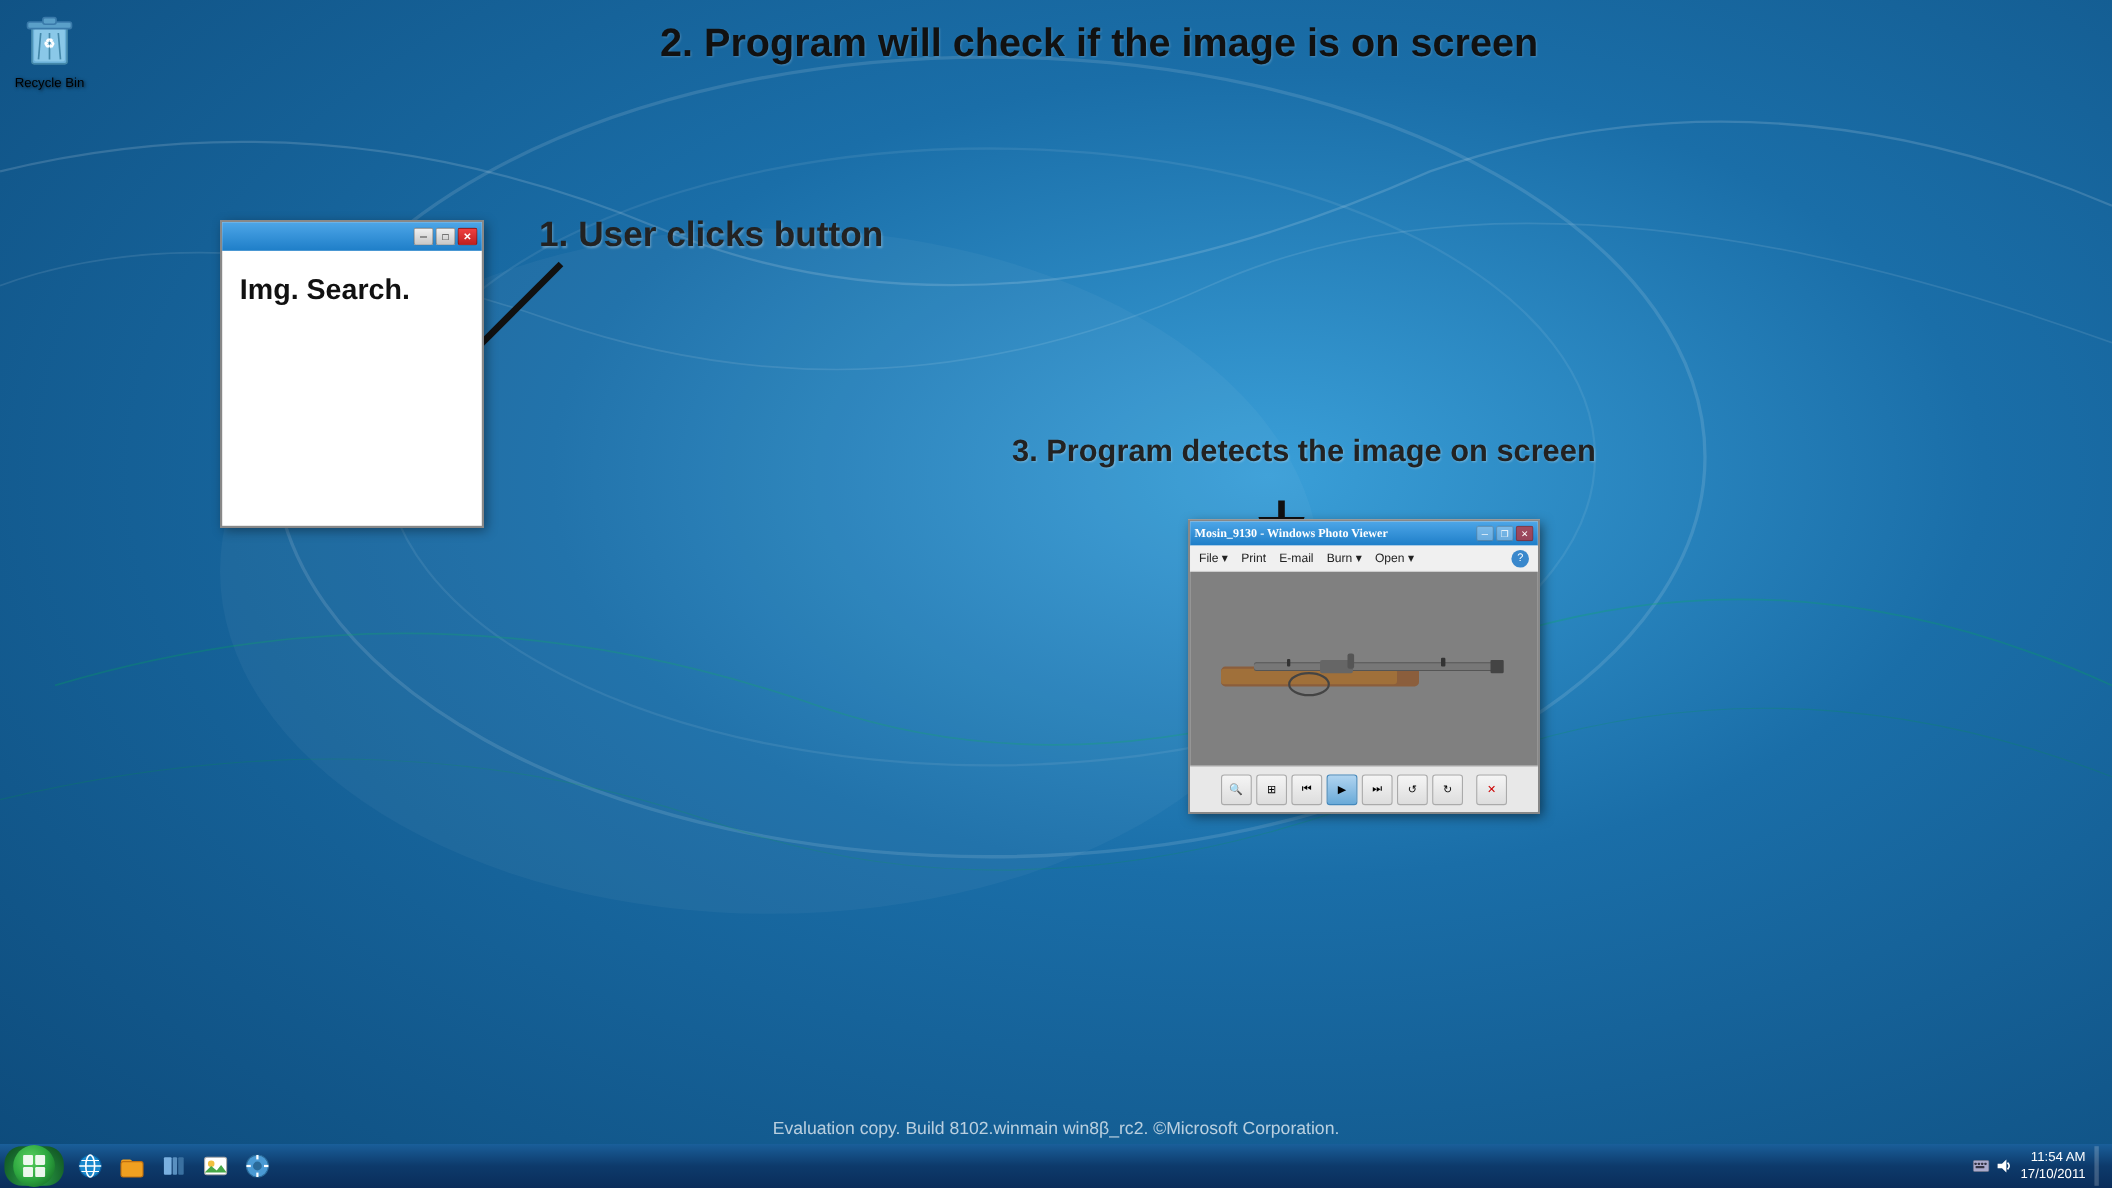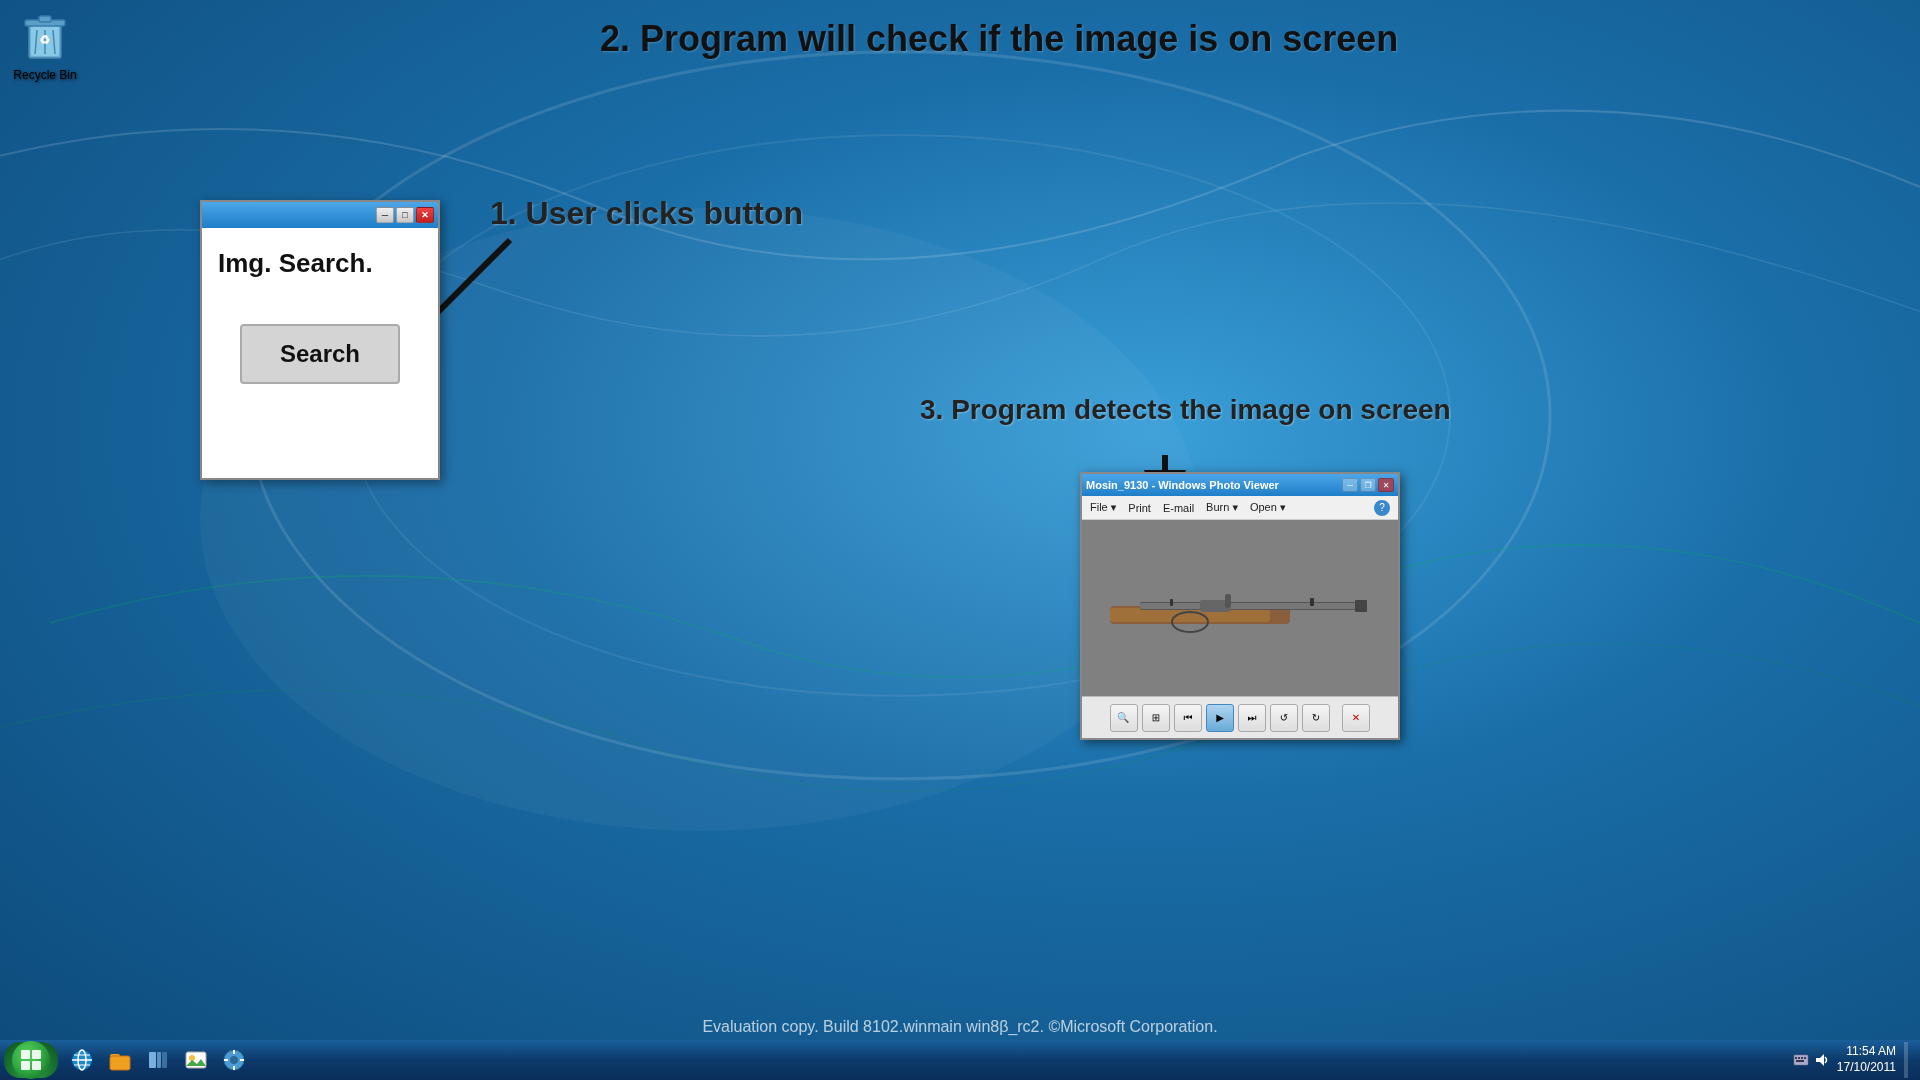--- a/index.html
+++ b/index.html
@@ -142,21 +142,21 @@
       display: flex;
       flex-direction: column;
       align-items: flex-start;
       height: calc(100% - 26px);
     }
 
     .window-app-title {
       font-size: 26px;
       font-weight: bold;
       color: #111;
-      margin-bottom: 15px;
+      margin-bottom: 4px;
       margin-top: 4px;
     }
 
     .search-button {
       margin-top: 30px;
       width: 160px;
       height: 60px;
       background: #d4d4d4;
       border: 2px solid #aaa;
       border-radius: 4px;
@@ -187,20 +187,21 @@
       justify-content: space-between;
       padding: 0 4px;
       font-size: 11px;
       color: white;
     }
 
     .pv-title-text {
       font-size: 11px;
       color: white;
       font-weight: bold;
+      font-family: Liberation Serif, serif;
     }
 
     .pv-controls {
       display: flex;
       gap: 2px;
     }
 
     .pv-btn {
       width: 16px;
       height: 14px;
@@ -433,21 +434,20 @@
       <div class="win-btn win-btn-max">
         <span>□</span>
       </div>
       <div class="win-btn win-btn-close">
         <span>✕</span>
       </div>
     </div>
   </div>
   <div class="window-body">
     <div class="window-app-title">Img. Search.</div>
-    <button class="search-button">Search</button>
   </div>
 </div>
 
 <div class="photo-viewer-window">
   <div class="pv-titlebar">
     <span class="pv-title-text">Mosin_9130 - Windows Photo Viewer</span>
     <div class="pv-controls">
       <div class="pv-btn">─</div>
       <div class="pv-btn">❐</div>
       <div class="pv-btn" style="background: rgba(200,40,40,0.7);">✕</div>

